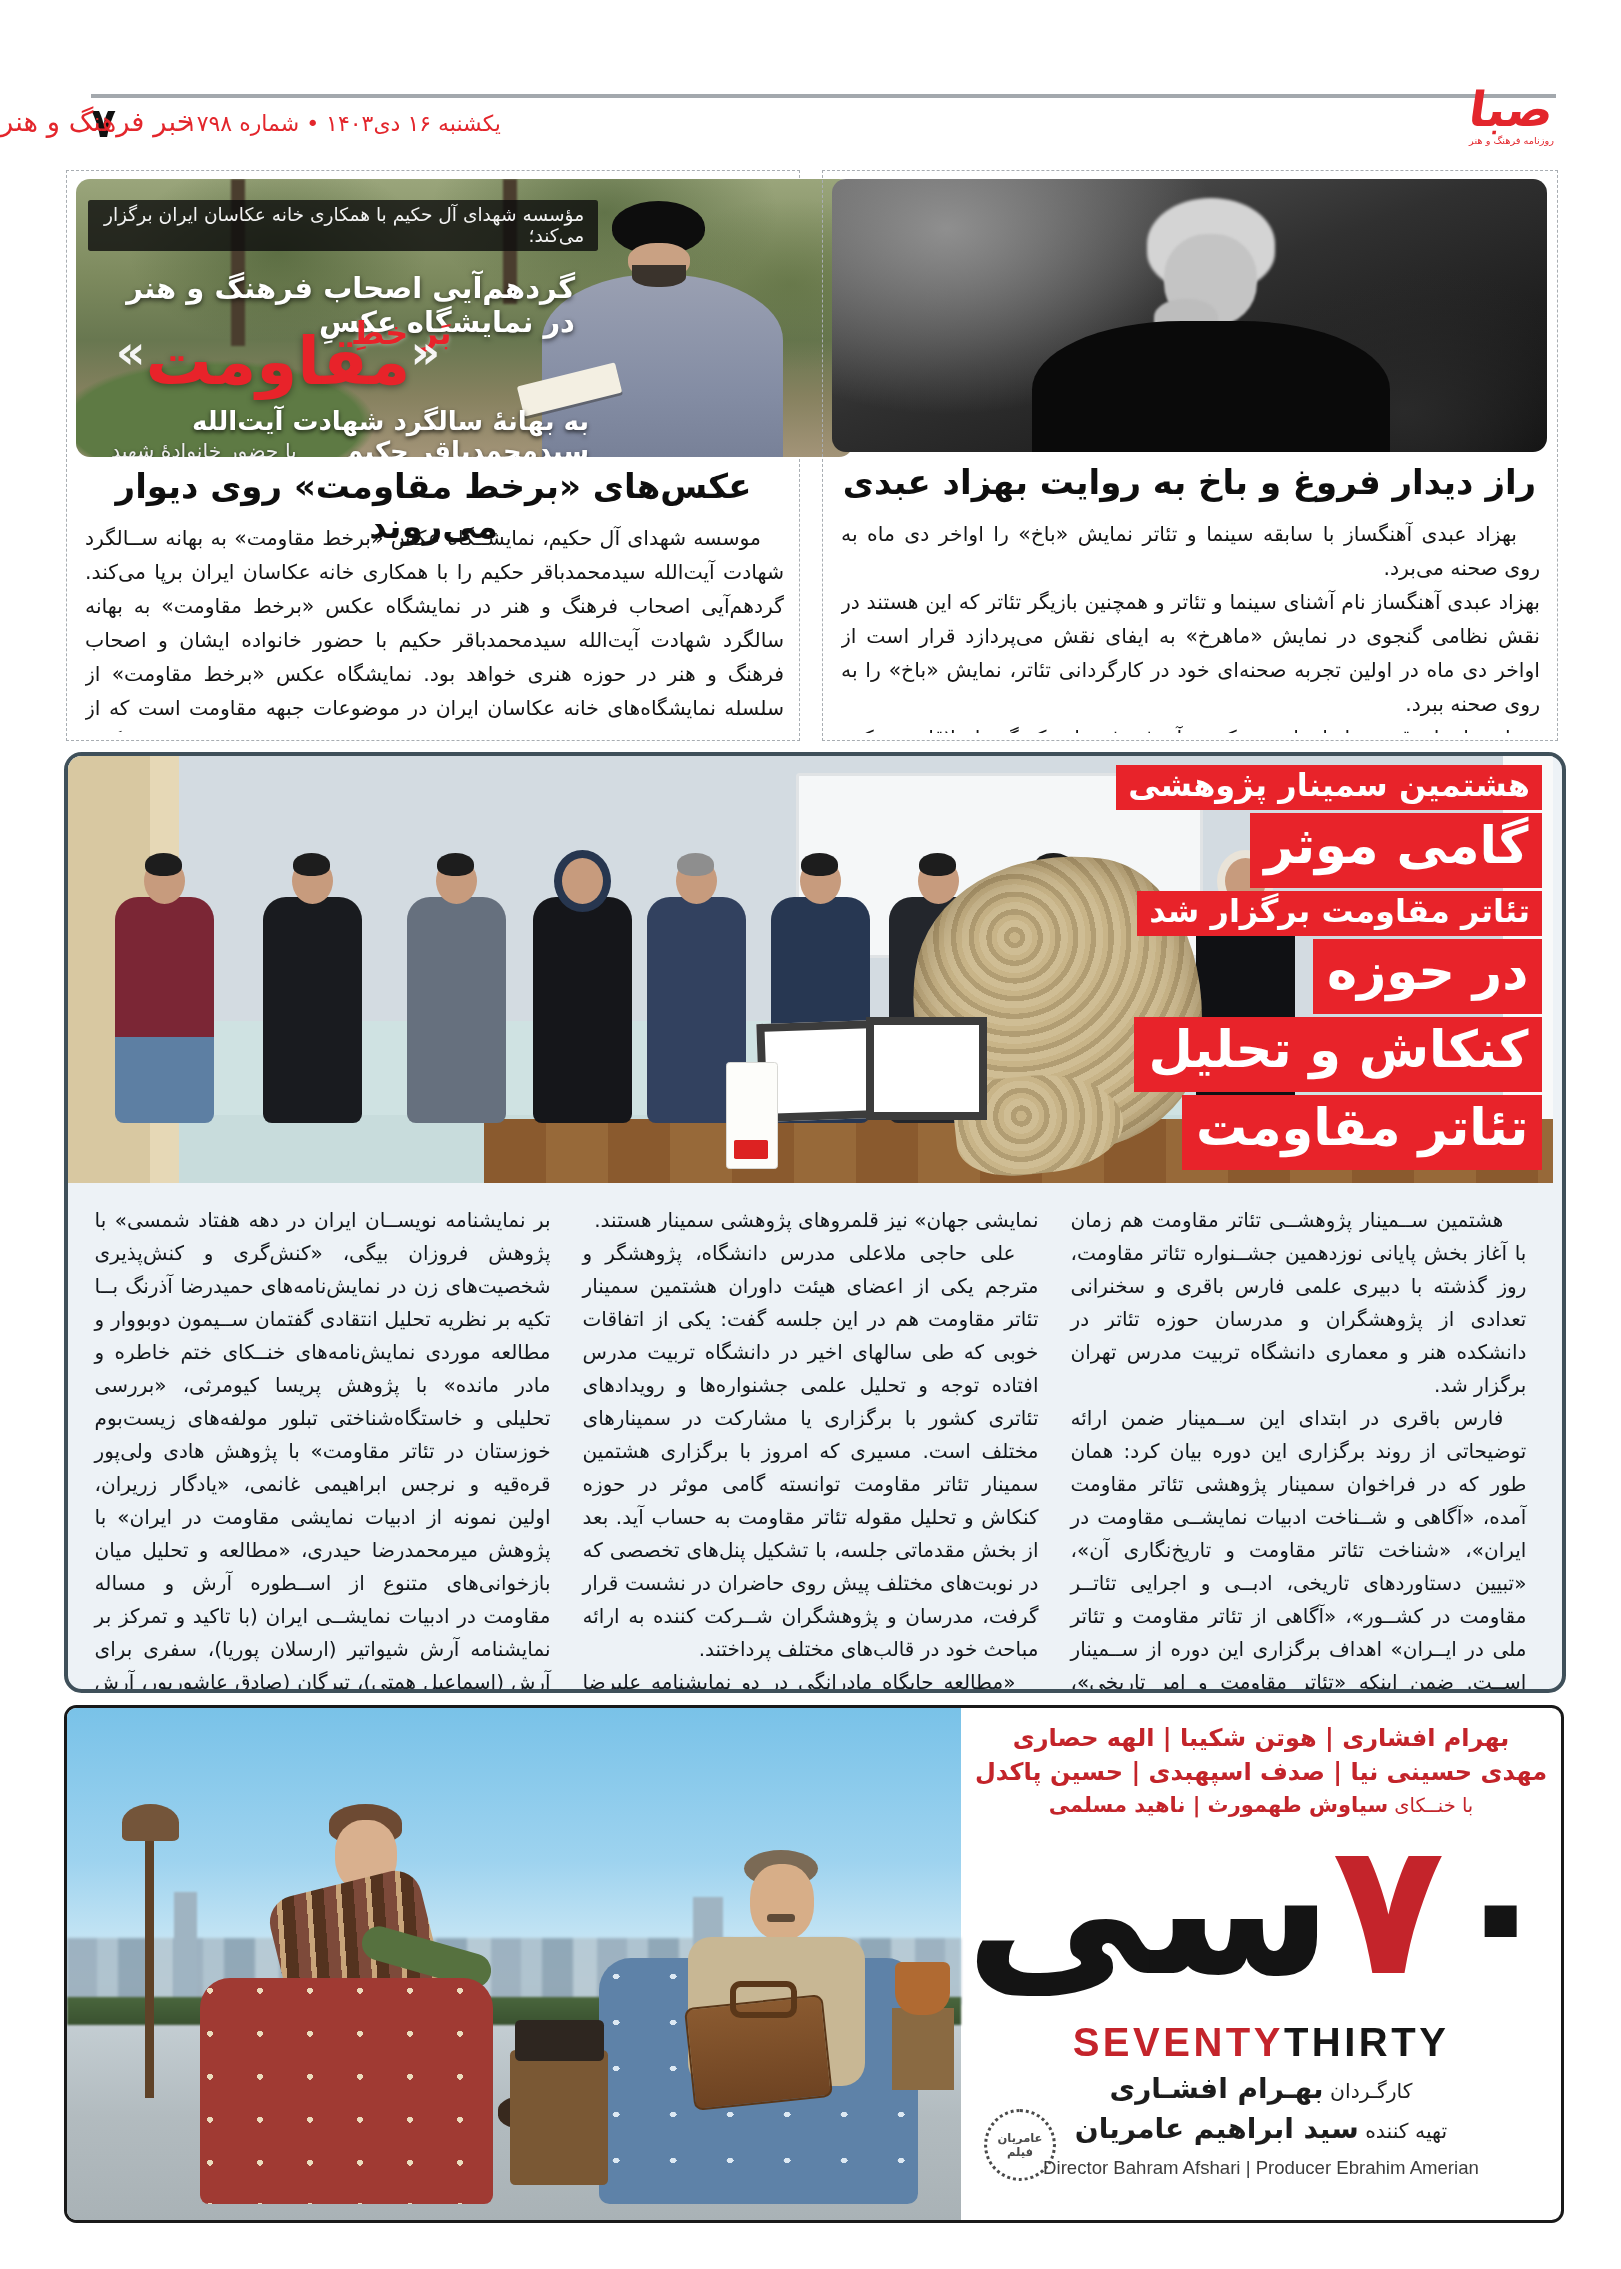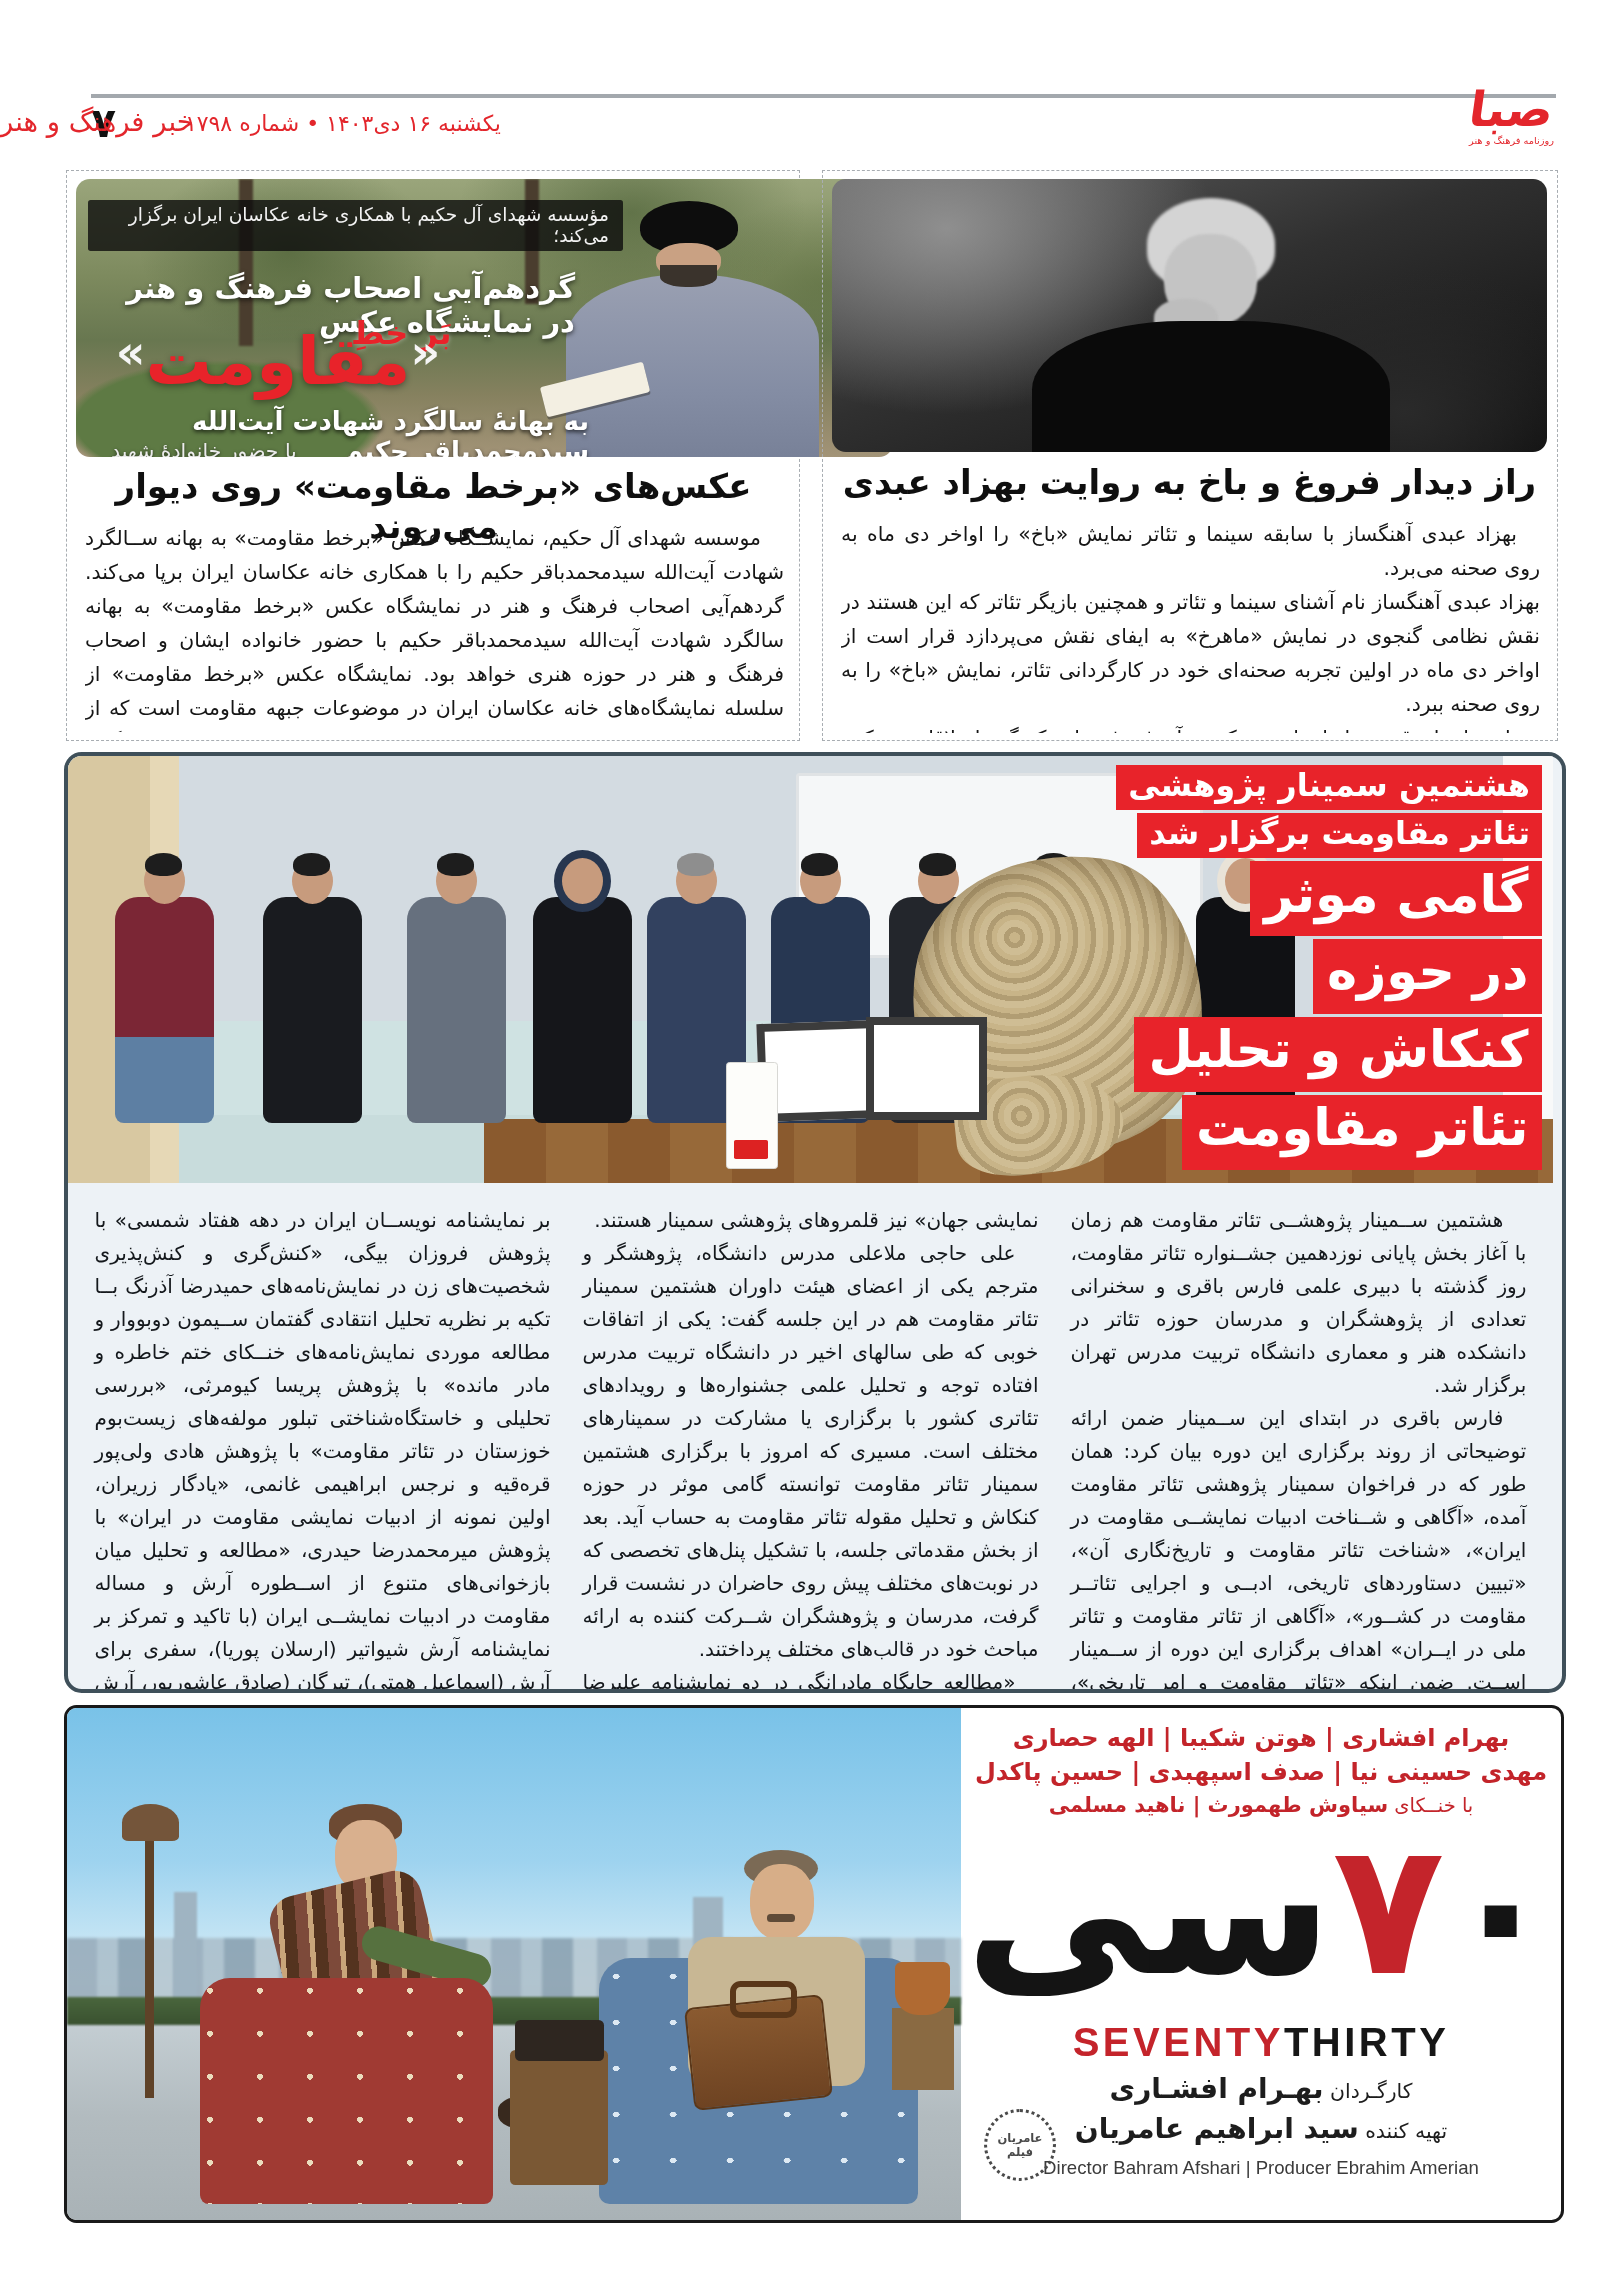--- a/index.html
+++ b/index.html
@@ -22,21 +22,21 @@
   .bodytxt{font-size:20.4px;line-height:34px;color:#161616;direction:rtl;text-align:justify;}
   .bodytxt p{margin:0;}
   .ind{text-indent:23px;}
   
   .photoA{left:76px;top:179px;width:777px;height:278px;border-radius:14px;overflow:hidden;
     background:
       radial-gradient(213px 133px at 26% 26%, rgba(60,82,40,.55), transparent 70%),
       radial-gradient(248px 151px at 68% 12%, rgba(66,88,46,.6), transparent 70%),
       radial-gradient(195px 124px at 92% 38%, rgba(86,106,58,.5), transparent 70%),
       radial-gradient(266px 106px at 18% 88%, #5e7a44 0 55%, transparent 60%),
-      linear-gradient(180deg,#9aa57b 0%,#7d8a5e 35%,#687750 58%,#86815f 78%,#a39478 100%); padding-left: 40px;}
+      linear-gradient(180deg,#9aa57b 0%,#7d8a5e 35%,#687750 58%,#86815f 78%,#a39478 100%);}
   .treeTrunk{width:14px;height:60%;background:#4a3d2e;top:0;filter:blur(0.9px);}
   .clericRobe{right:9%;top:34%;width:31%;height:70%;
     background:linear-gradient(180deg,#9aa0b2 0%,#848da4 60%,#767f96 100%);
     border-radius:48% 52% 12.4px 12.4px / 34% 34% 8.9px 8.9px;}
   .clericTurban{right:19%;top:8%;width:12%;height:19%;background:#0d0d0d;border-radius:50% 50% 45% 45%;}
   .clericFace{right:21%;top:23%;width:8%;height:13%;background:#c9a183;border-radius:45%;}
   .clericBeard{right:21.5%;top:31%;width:7%;height:8%;background:#3a332c;border-radius:0 0 45% 45%;}
   .clericBook{right:30%;top:70%;width:13%;height:11%;background:#f3efe2;transform:rotate(-14deg);
     border-radius:2.7px;box-shadow:0 2.7px 0 rgba(60,60,60,.5);}
   .a-strip{left:12.4px;top:21px;max-width:62%;padding:4.4px 14px;background:rgba(12,12,12,.8);
@@ -259,22 +259,22 @@
       <div class="abs clothC2"></div>
       <div class="abs frC" style="left:690px;top:266px;width:105px;height:82px;transform:rotate(-2deg);"></div>
       <div class="abs frC" style="left:798px;top:261px;width:105px;height:87px;"></div>
       <div class="abs bkC">
           <i></i>
         </div>
       <div class="abs lapC"></div>
 
       <div class="abs redstack">
         <div class="redline sm">هشتمین سمینار پژوهشی</div>
+        <div class="redline lg">گامی موثر</div>
         <div class="redline sm">تئاتر مقاومت برگزار شد</div>
-        <div class="redline lg">گامی موثر</div>
         <div class="redline lg">در حوزه</div>
         <div class="redline lg">کنکاش و تحلیل</div>
         <div class="redline lg">تئاتر مقاومت</div>
       </div>
     </div>
     <div class="abs midtext">
       <div class="col">
         <p class="ind">هشتمین ســمینار پژوهشــی تئاتر مقاومت هم زمان با آغاز بخش پایانی نوزدهمین جشــنواره تئاتر مقاومت، روز گذشته با دبیری علمی فارس باقری و سخنرانی تعدادی از پژوهشگران و مدرسان حوزه تئاتر در دانشکده هنر و معماری دانشگاه تربیت مدرس تهران برگزار شد.</p>
         <p class="ind">فارس باقری در ابتدای این ســمینار ضمن ارائه توضیحاتی از روند برگزاری این دوره بیان کرد: همان طور که در فراخوان سمینار پژوهشی تئاتر مقاومت آمده، «آگاهی و شــناخت ادبیات نمایشــی مقاومت در ایران»، «شناخت تئاتر مقاومت و تاریخ‌نگاری آن»، «تبیین دستاوردهای تاریخی، ادبــی و اجرایی تئاتــر مقاومت در کشــور»، «آگاهی از تئاتر مقاومت و تئاتر ملی در ایــران» اهداف برگزاری این دوره از ســمینار اســت. ضمن اینکه «تئاتر مقاومت و امر تاریخی»، «تئاتر مقاومت و امر اجتماعی»، «تئاتر مقاومــت و امر دینی»، «تئاتــر مقاومت و گفتمان فرهنگی-اجتماعی»، «تئاتر مقاومت و نسبت آن با نمایش‌های ایرانی»، «تصویر تئاتر مقاومت و ادبیات کهن ایرانی-اسلامی»، «تئاتر مقاومت و جریان‌های هنری و منطقه‌ای»، «تئاتر مقاومت و تئاتر مستند»، «تئاتر مقاومت و امر بینا رشته‌ای» و «تغییر و تحول مفهوم مقاومت در ادبیات</p>
       </div>

